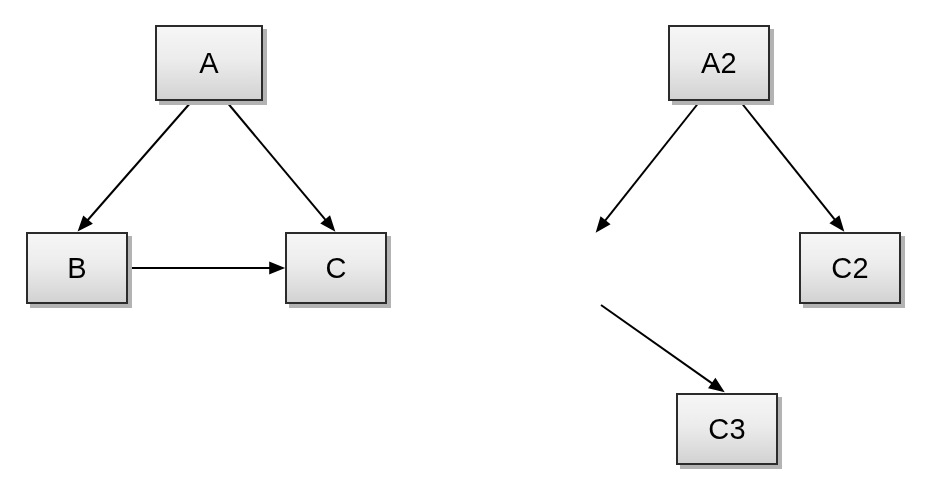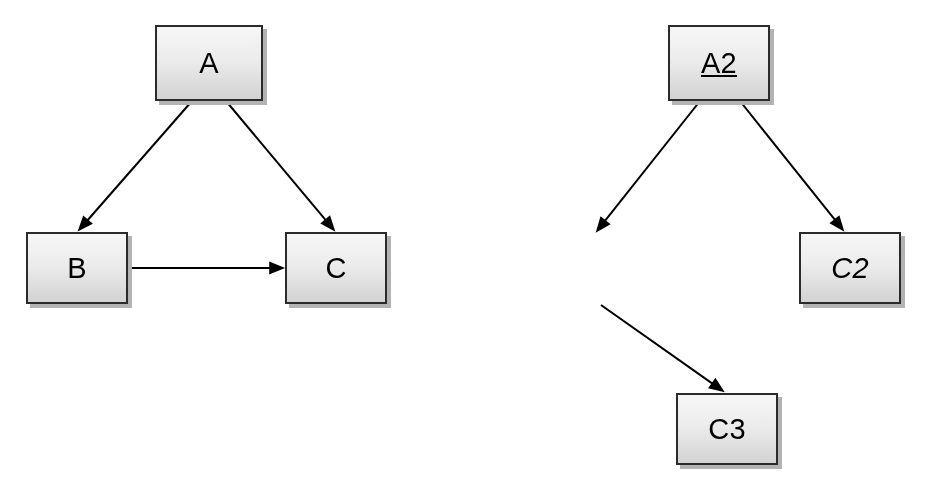--- a/index.html
+++ b/index.html
@@ -89,23 +89,23 @@
       <div class="node" style="left: 155px; top: 25px; width: 108px; height: 76px; border-color: rgb(43, 43, 43); box-shadow: rgb(179, 179, 179) 4px 4px 0px 0px;">
         <span class="node-label" style="color: rgb(0, 0, 0);">A</span>
       </div>
       <div class="node" style="left: 26px; top: 232px; width: 102px; height: 72px; border-color: rgb(43, 43, 43); box-shadow: rgb(179, 179, 179) 4px 4px 0px 0px;">
         <span class="node-label" style="color: rgb(0, 0, 0);">B</span>
       </div>
       <div class="node" style="left: 285px; top: 232px; width: 102px; height: 72px; border-color: rgb(43, 43, 43); box-shadow: rgb(179, 179, 179) 4px 4px 0px 0px;">
         <span class="node-label" style="color: rgb(0, 0, 0);">C</span>
       </div>
       <div class="node" style="left: 668px; top: 25px; width: 102px; height: 76px; border-color: rgb(43, 43, 43); box-shadow: rgb(179, 179, 179) 4px 4px 0px 0px;">
-        <span class="node-label" style="color: rgb(0, 0, 0); text-decoration: underline;">A2</span>
+        <span class="node-label" style="color: rgb(0, 0, 0);">A2</span>
       </div>
       <div class="node" style="left: 799px; top: 232px; width: 102px; height: 72px; border-color: rgb(43, 43, 43); box-shadow: rgb(179, 179, 179) 4px 4px 0px 0px;">
-        <span class="node-label" style="color: rgb(0, 0, 0); font-style: italic;">C2</span>
+        <span class="node-label" style="color: rgb(0, 0, 0);">C2</span>
       </div>
       <div class="node" style="left: 676px; top: 393px; width: 102px; height: 72px; border-color: rgb(43, 43, 43); box-shadow: rgb(179, 179, 179) 4px 4px 0px 0px;">
         <span class="node-label" style="color: rgb(0, 0, 0);">C3</span>
       </div>
     </div>
 
 </div>
 
 </body></html>

